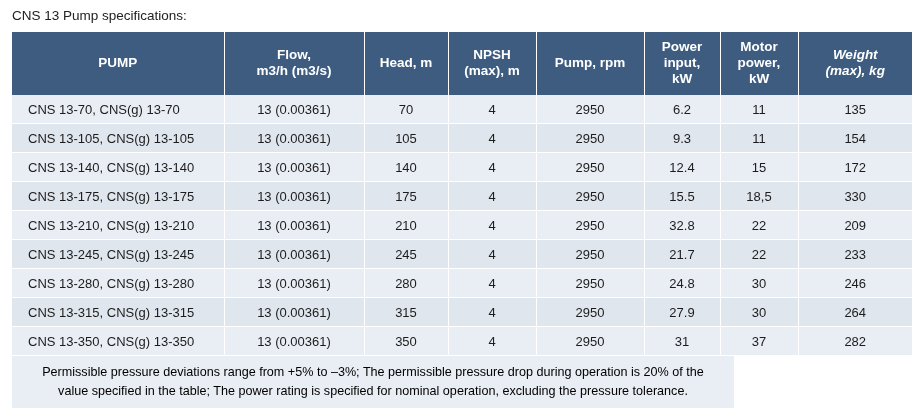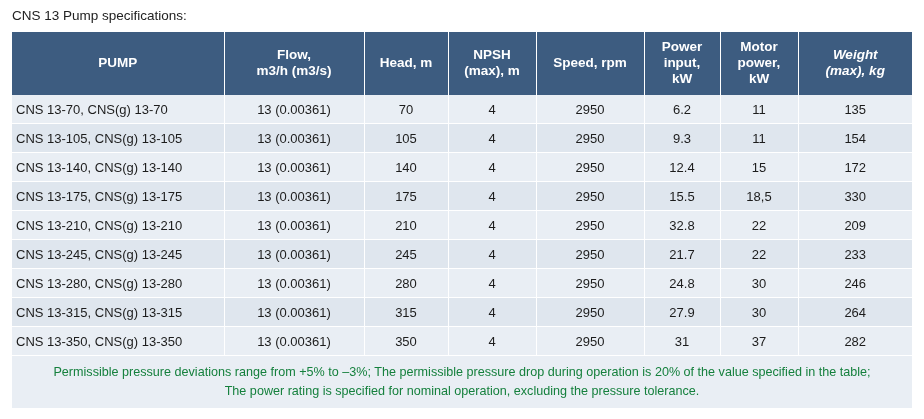--- a/index.html
+++ b/index.html
@@ -60,32 +60,32 @@
     border-right: 1px solid #ffffff;
     background: #e9eef4;
     height: 29px;
     box-sizing: border-box;
   }
   table.spec tbody tr:nth-child(even) td {
     background: #dfe6ee;
   }
   table.spec tbody td:first-child {
     text-align: left;
-    padding-left: 4px;
+    padding-left: 16px;
   }
   table.spec tbody td:last-child {
     border-right: none;
     margin-left: 28px;
   }
   .footnote {
     margin: 0 12px;
-    width: 900px;
+    width: 722px;
     box-sizing: border-box;
     background: #e9eef4;
-    color: #15803d;
+    color: #000000;
     font-size: 12.6px;
     text-align: center;
     padding: 7px 30px 8px 30px;
     line-height: 1.45;
   }
   
   col.c0 { width: 212px; }
   col.c1 { width: 140px; }
   col.c2 { width: 84px; }
   col.c3 { width: 88px; }
@@ -111,21 +111,21 @@
         <col class="c5">
         <col class="c6">
         <col class="c7">
     </colgroup>
     <thead>
       <tr>
         <th>PUMP</th>
         <th>Flow,<br>m3/h (m3/s)</th>
         <th>Head, m</th>
         <th>NPSH<br>(max), m</th>
-        <th>Speed, rpm</th>
+        <th>Pump, rpm</th>
         <th>Power<br>input,<br>kW</th>
         <th>Motor<br>power,<br>kW</th>
         <th>Weight<br>(max), kg</th>
       </tr>
     </thead>
     <tbody>
         <tr>
           <td>CNS 13-70, CNS(g) 13-70</td>
           <td>13 (0.00361)</td>
           <td>70</td>

